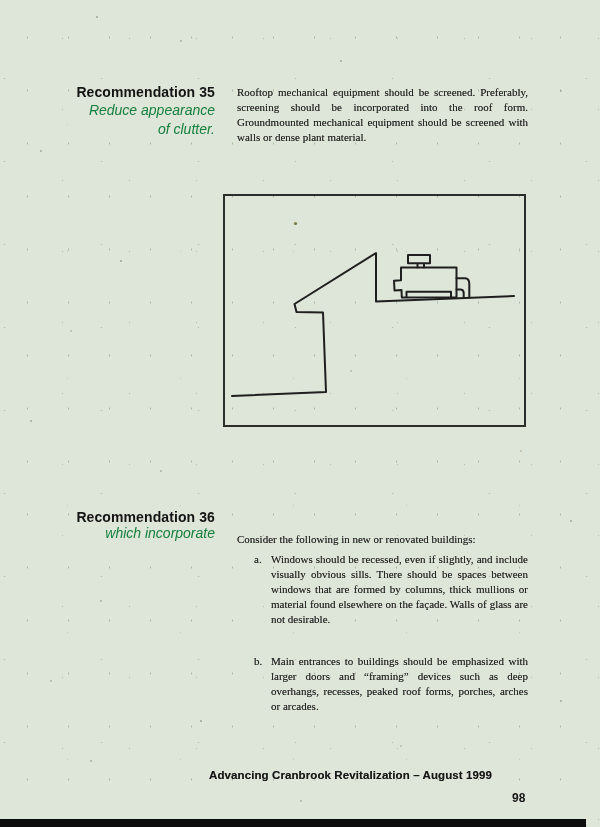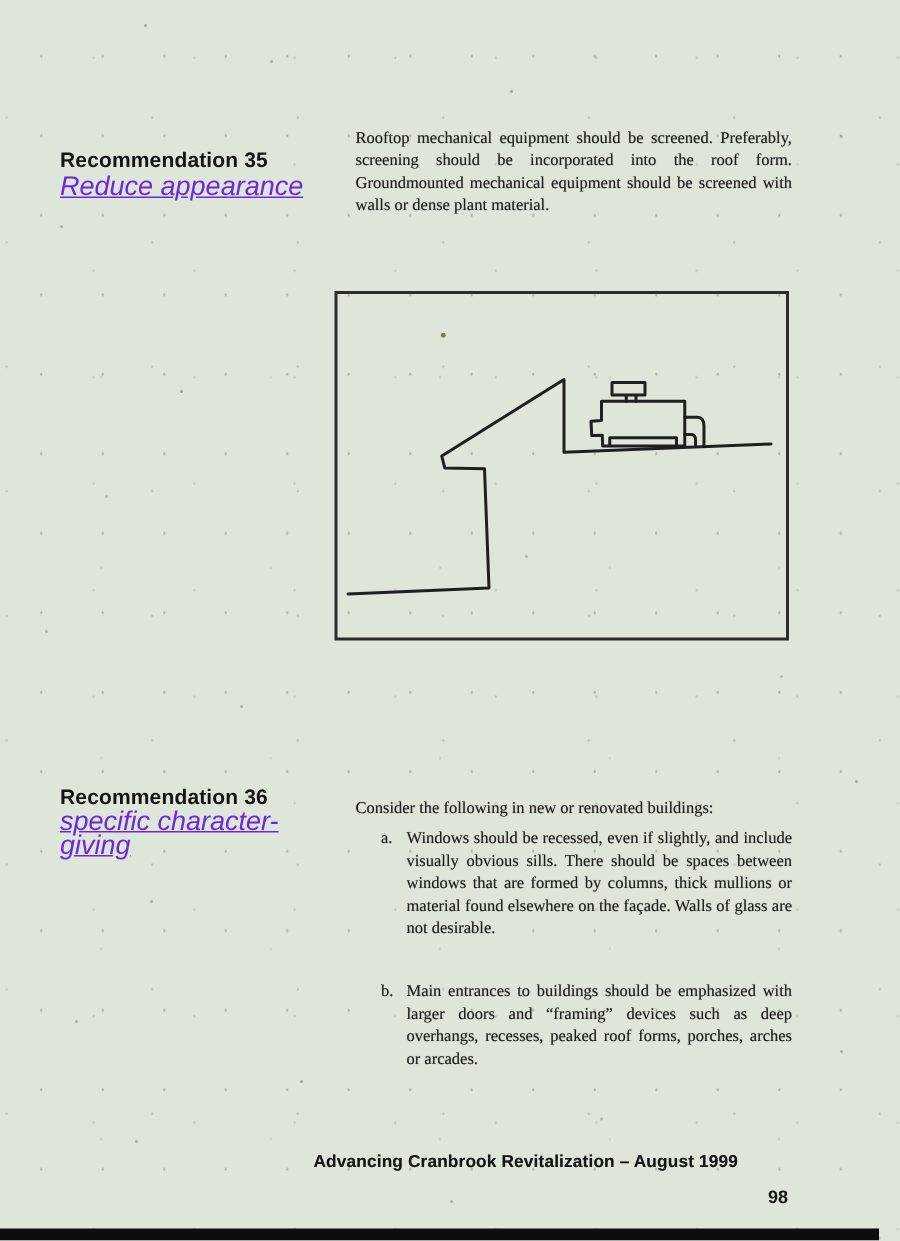--- a/index.html
+++ b/index.html
@@ -10,23 +10,23 @@
       radial-gradient(rgba(104,122,102,0.45) 0.5px, transparent 1px),
       radial-gradient(rgba(122,136,110,0.35) 0.5px, transparent 1px),
       radial-gradient(rgba(88,104,94,0.30) 0.6px, transparent 1.1px),
       radial-gradient(rgba(158,148,92,0.28) 0.5px, transparent 1px);
     background-size:41px 53px,67px 71px,97px 83px,113px 127px;
     background-position:7px 11px,29px 3px,53px 37px,11px 61px;
     font-family:"Liberation Serif",serif;
     color:var(--ink,#1f1f1f);
   }
   .abs{position:absolute;}
-  .side{width:175px;left:40px;text-align:left;font-family:"Liberation Sans",sans-serif;margin-top:14px;}
+  .side{width:175px;left:40px;text-align:right;font-family:"Liberation Sans",sans-serif;}
   .side-heading{font-weight:bold;font-size:14px;line-height:17px;color:#141414;letter-spacing:.1px;}
-  .side-sub{font-style:italic;font-size:18px;color:#6d28d9;text-decoration:underline;}
+  .side-sub{font-style:italic;font-size:14px;color:#15803d;}
   .lh-loose{line-height:18.5px;}
   .lh-tight{line-height:15.5px;}
   .body-text{
     font-size:11px;line-height:15px;text-align:justify;
     text-shadow:0 0 .5px rgba(30,30,30,.55);
   }
   #rec35-side{top:84px;}
   #rec35-body{top:85px;left:237px;width:291px;}
   #figure-frame{
     left:223px;top:194px;width:303px;height:233px;box-sizing:border-box;
@@ -67,20 +67,21 @@
   }
 </style>
 </head>
 <body>
 
 <div class="abs" id="specks"></div>
 
 <div class="abs side" id="rec35-side">
   <div class="side-heading">Recommendation 35</div>
   <div class="side-sub lh-loose">Reduce appearance</div>
+  <div class="side-sub lh-loose">of clutter.</div>
 </div>
 
 <div class="abs body-text" id="rec35-body">Rooftop mechanical equipment should be screened. Preferably, screening should be incorporated into the roof form. Groundmounted mechanical equipment should be screened with walls or dense plant material.</div>
 
 <div class="abs" id="figure-frame">
   <svg viewBox="0 0 299 229" preserveAspectRatio="none">
     <g fill="none" stroke="#1f1f1f" stroke-width="2" stroke-linecap="round" stroke-linejoin="round">
 
       <path d="M 7,200 L 101,196 L 98,116.5 L 71.5,116 L 69.5,108 L 151,57 L 151,105.5 L 289,100"></path>
 
@@ -91,21 +92,21 @@
       <path d="M 181.5,101 L 181.5,95.8 L 226,95.8 L 226,101"></path>
 
       <path d="M 231.5,82.2 L 240,82.2 Q 244.3,82.4 244.3,88 L 244.3,101.2 M 231.5,93.6 L 235.8,93.6 Q 238.7,93.8 238.7,97.2 L 238.7,101.2"></path>
     </g>
     <circle cx="70.5" cy="27.5" r="1.6" fill="#7a7c4a"></circle>
   </svg>
 </div>
 
 <div class="abs side" id="rec36-side">
   <div class="side-heading">Recommendation 36</div>
-  <div class="side-sub lh-tight">specific character-giving</div>
+  <div class="side-sub lh-tight">which incorporate</div>
 </div>
 
 <div class="abs body-text" id="rec36-intro">Consider the following in new or renovated buildings:</div>
 
 <div class="abs body-text list-item" id="item-a">
   <span class="item-marker">a.</span>
   <span class="item-text">Windows should be recessed, even if slightly, and include visually obvious sills. There should be spaces between windows that are formed by columns, thick mullions or material found elsewhere on the façade. Walls of glass are not desirable.</span>
 </div>
 
 <div class="abs body-text list-item" id="item-b">

